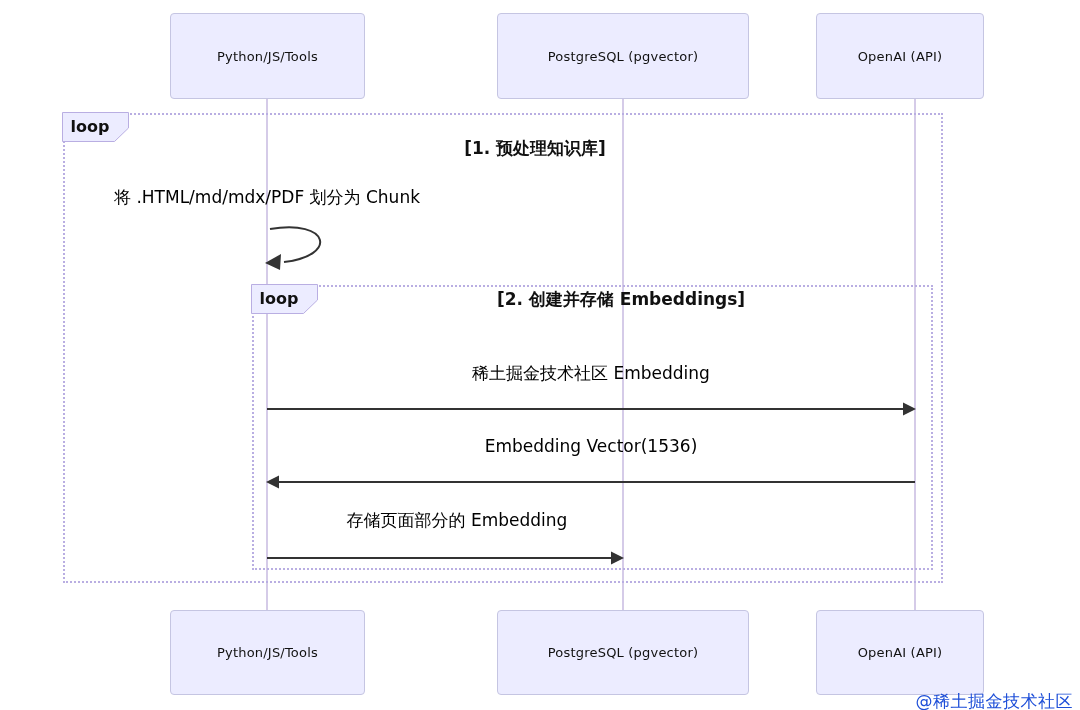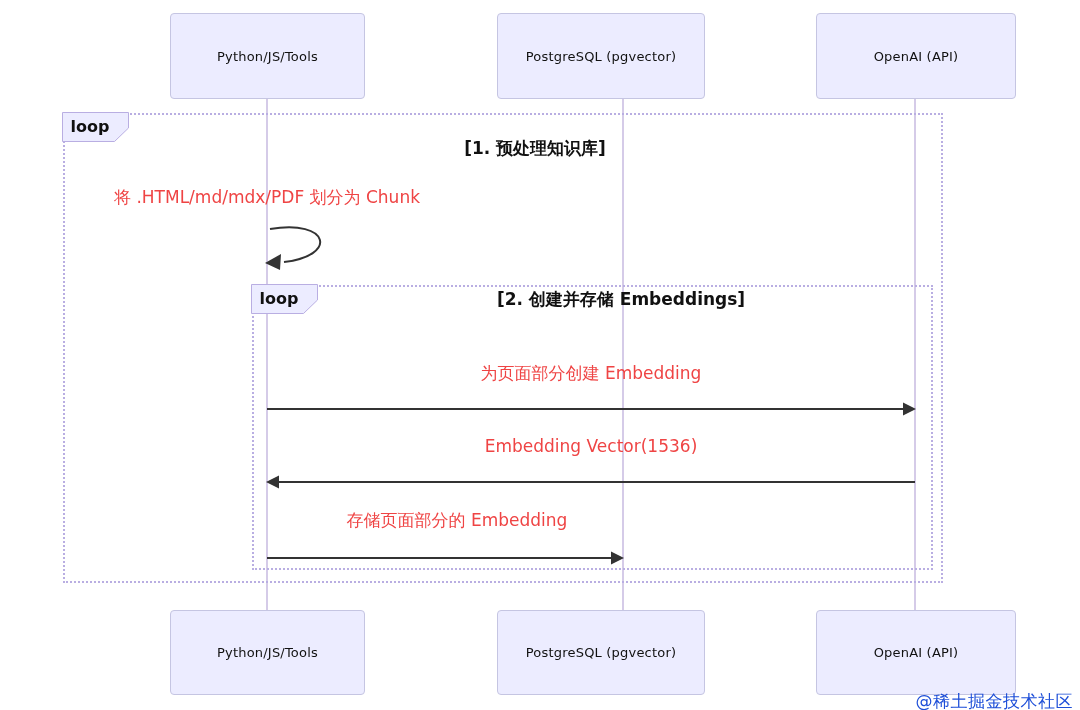--- a/index.html
+++ b/index.html
@@ -18,22 +18,22 @@
     position: absolute;
     background: #ECECFF;
     border: 1px solid #c5c5e2;
     border-radius: 4px;
     display: flex; align-items: center; justify-content: center;
     font-size: 13px; color: #111; letter-spacing: 0.2px;
   }
   .actor-top { top: 13px; height: 86px; }
   .actor-bottom { top: 610px; height: 85px; }
   .actor-python { left: 170px; width: 195px; }
-  .actor-postgres { left: 497px; width: 208px; }
-  .actor-openai { left: 816px; width: 200px; }
+  .actor-postgres { left: 497px; width: 252px; }
+  .actor-openai { left: 816px; width: 168px; }
 
   
   .lifeline {
     position: absolute; top: 99px; height: 511px; width: 2px;
     background: #d5cbe8;
   }
   .lifeline-python { left: 266px; }
   .lifeline-postgres { left: 622px; }
   .lifeline-openai { left: 914px; }
 
@@ -63,21 +63,21 @@
   .loop-title {
     position: absolute; transform: translateX(-50%);
     font-weight: bold; font-size: 17px; color: #111; white-space: nowrap;
   }
   .loop-title-outer { left: 535px; top: 116px; margin-top: 21px; }
   .loop-title-inner { left: 621px; top: 288px; }
 
   
   .message {
     position: absolute; transform: translateX(-50%);
-    font-size: 17px; color: #ef4444; white-space: nowrap;
+    font-size: 17px; color: #000000; white-space: nowrap;
   }
   .msg-1 { left: 267px; top: 186px; }
   .msg-2 { left: 591px; top: 362px; }
   .msg-3 { left: 591px; top: 436px; }
   .msg-4 { left: 445px; top: 509px; margin-left: 12px; }
 
   
   .arrow-layer {
     position: absolute; left: 0; top: 0; width: 1080px; height: 710px;
     pointer-events: none;
@@ -111,21 +111,21 @@
     <svg width="68" height="30" viewBox="0 0 68 30">
       <path d="M0.5,0.5 H66.5 V16 L52.5,29.5 H0.5 Z" fill="#ECECFF" stroke="#b9aee2" stroke-width="1"></path>
     </svg>
     <span class="loop-label-text">loop</span>
   </div>
 
   <div class="loop-title loop-title-outer">[1. 预处理知识库]</div>
   <div class="loop-title loop-title-inner">[2. 创建并存储 Embeddings]</div>
 
   <div class="message msg-1">将 .HTML/md/mdx/PDF 划分为 Chunk</div>
-  <div class="message msg-2">为页面部分创建 Embedding</div>
+  <div class="message msg-2">稀土掘金技术社区 Embedding</div>
   <div class="message msg-3">Embedding Vector(1536)</div>
   <div class="message msg-4">存储页面部分的 Embedding</div>
 
   <svg class="arrow-layer" width="1080" height="710" viewBox="0 0 1080 710">
 
     <path d="M 270,229 C 330,219 338,256 284,262" fill="none" stroke="#333333" stroke-width="2"></path>
     <polygon points="265,263 281,254 280,270" fill="#333333"></polygon>
 
     <line x1="267" y1="409" x2="904" y2="409" stroke="#333333" stroke-width="2"></line>
     <polygon points="916,409 903,402.5 903,415.5" fill="#333333"></polygon>

